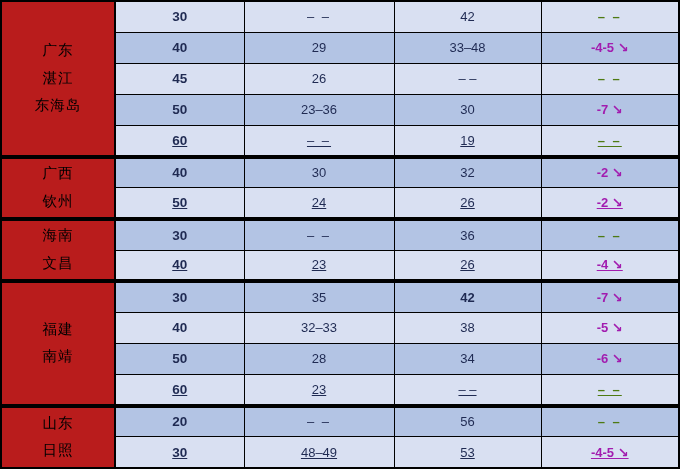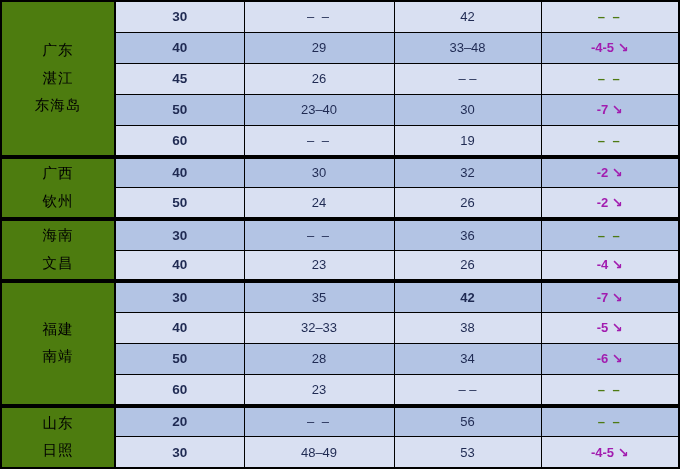--- a/index.html
+++ b/index.html
@@ -32,21 +32,21 @@
     border:1px solid #000000;
     text-align:center;
     vertical-align:middle;
     padding:0;
     font-size:13px;
     color:#1f2a52;
     height:31px;
     box-sizing:border-box;
   }
   td.region{
-    background:#4d7c0f;
+    background:#b91c1c;
     color:#000000;
     font-size:14.5px;
     line-height:1.9;
     border-left:2px solid #000000;
     border-top:2px solid #000000;
     border-bottom:2px solid #000000;
     border-right:2px solid #000000;
     letter-spacing:1px;
   }
   td.region .rline{display:block;}
@@ -54,21 +54,21 @@
   tr.shade-dark  td.cell{background:#b3c4e4;}
 
   td.cell{font-weight:normal;}
   td.cell.depth{font-weight:bold;font-size:13.5px;}
   td.cell.bold{font-weight:bold;}
   td.cell.green{color:#a21caf;font-weight:bold;}
   td.cell.dash{color:#1f2a52;letter-spacing:2px;}
   td.cell.green.dash{color:#4e7a12;}
 
   
-  tr.group-end td{border-bottom:2px solid #000000;}
+  tr.group-end td{border-bottom:2px solid #000000;text-decoration:underline;}
   tr.group-start td{border-top:4px solid #000000;}
 
   td.cell:last-child{border-right:2px solid #000000;}
   tr:first-child td{border-top:2px solid #000000;}
   tr:last-child td{border-bottom:2px solid #000000;}
 </style>
 </head>
 <body>
 
 <div id="table-wrap">
@@ -99,21 +99,21 @@
           <td class="cell green">-4-5 ↘</td>
         </tr>
         <tr class="shade-light">
           <td class="cell depth">45</td>
           <td class="cell ">26</td>
           <td class="cell ">– –</td>
           <td class="cell green dash">– –</td>
         </tr>
         <tr class="shade-dark">
           <td class="cell depth">50</td>
-          <td class="cell ">23–40</td>
+          <td class="cell ">23–36</td>
           <td class="cell ">30</td>
           <td class="cell green">-7 ↘</td>
         </tr>
         <tr class="shade-light group-end">
           <td class="cell depth">60</td>
           <td class="cell dash">– –</td>
           <td class="cell ">19</td>
           <td class="cell green dash">– –</td>
         </tr>
         <tr class="shade-dark group-start">

